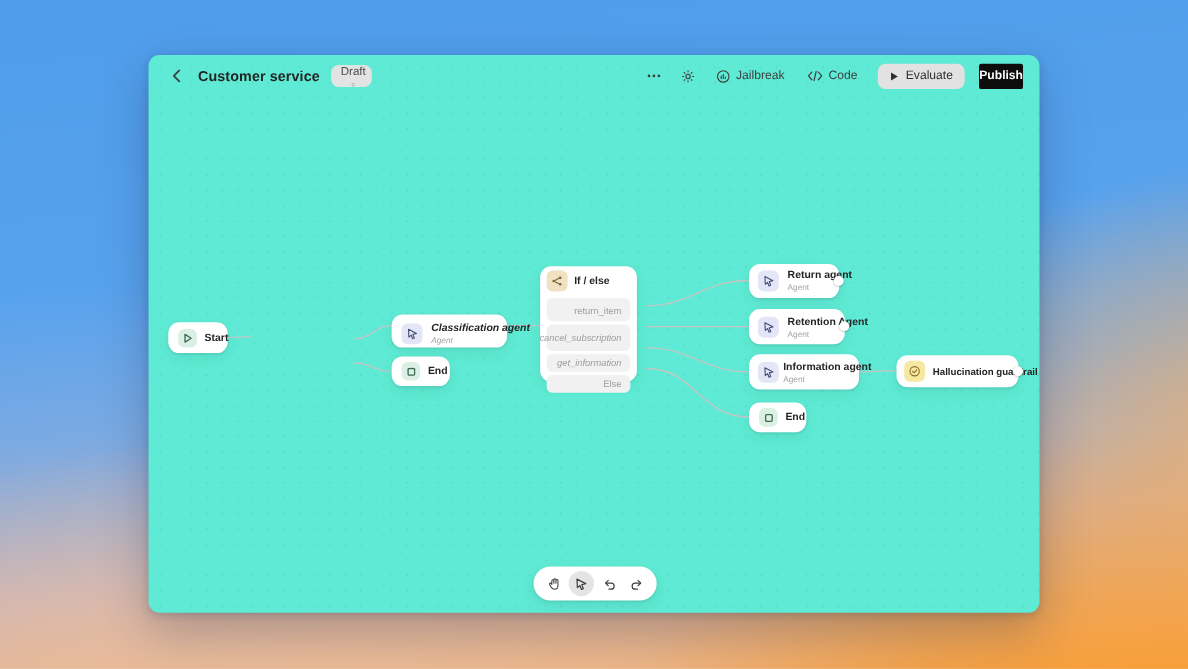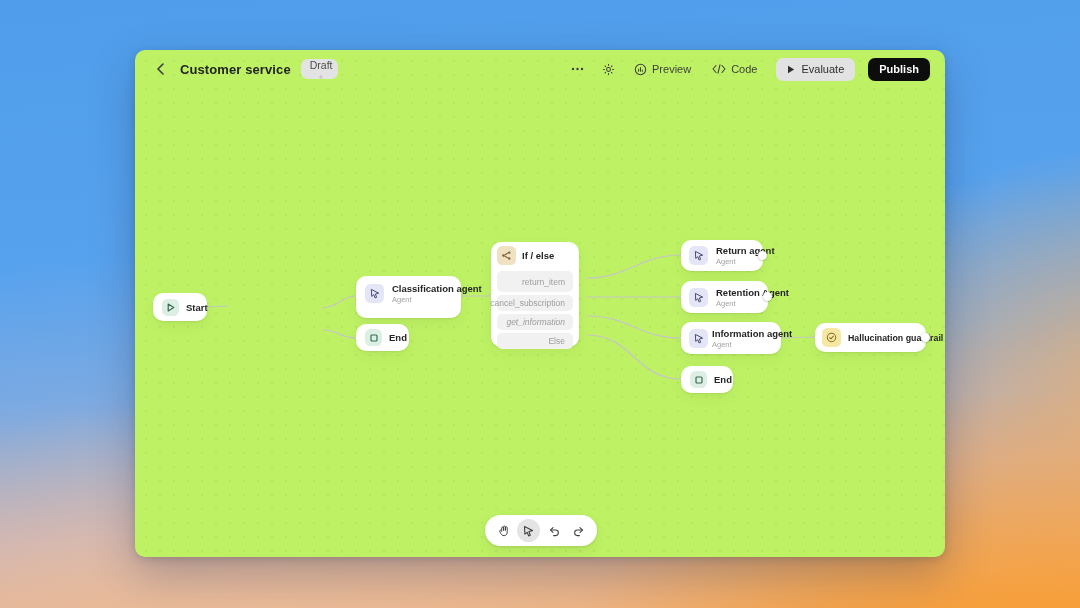--- a/index.html
+++ b/index.html
@@ -10,41 +10,41 @@
     background:
       radial-gradient(820px 480px at 97% 110%, rgba(248,156,47,.95) 0%, rgba(248,156,47,0) 58%),
       radial-gradient(1000px 520px at 25% 118%, rgba(242,196,165,.9) 0%, rgba(242,196,165,0) 62%),
       radial-gradient(620px 420px at 106% 62%, rgba(243,176,101,.75) 0%, rgba(243,176,101,0) 55%),
       linear-gradient(175deg,#4f9deb 0%, #57a2ee 38%, #7caae2 58%, #c9b3b4 78%, #eeae74 94%, #f2a557 100%);
   }
 
   
   .canvas {
     position:absolute; left:135px; top:50px; width:810px; height:507px;
-    background:#bef264; border-radius:10px;
+    background:#5eead4; border-radius:10px;
     box-shadow:0 18px 45px rgba(30,40,70,.28), 0 2px 8px rgba(30,40,70,.18);
     overflow:hidden;
   }
   .dots {
     position:absolute; inset:0;
     background-image:radial-gradient(rgba(0,0,0,.05) 1.1px, transparent 1.2px);
     background-size:14px 14px; background-position:4px 4px;
   }
 
   
   .hdr { position:absolute; left:0; top:0; right:0; height:38px; display:flex; align-items:center; padding:0 15px; z-index:5; }
   .backbtn { width:20px; height:20px; display:flex; align-items:center; justify-content:center; color:#3c3c3c; cursor:pointer; }
   .title { font-size:13px; font-weight:700; color:#232323; margin-left:10px; letter-spacing:.1px; }
   .draft { margin-left:10px; background:#e3e3e4; border-radius:7px; height:20px; padding:0 6px 0 9px; display:flex; align-items:center; gap:4px; font-size:10.5px; color:#4c4c4c;flex-direction:column; }
   .spacer { flex:1; }
   .hact { display:flex; align-items:center; gap:7px; font-size:11px; color:#3e3e3e; }
   .iconbtn { width:24px; height:22px; display:flex; align-items:center; justify-content:center; border-radius:6px; }
   .txtbtn { display:flex; align-items:center; gap:5px; padding:0 7px; height:22px; border-radius:6px; color:#3e3e3e; }
   .pillbtn { display:flex; align-items:center; gap:6px; background:#e2e2e3; border-radius:7px; height:23px; padding:0 11px; font-size:11px; color:#2e2e2e; margin-left:5px; }
-  .publish { background:#0d0d0d; color:#fff; border-radius:7px; height:23px; padding:0 11px; display:flex; align-items:center; font-size:11px; font-weight:600; margin-left:6px; }
+  .publish { background:#0d0d0d; color:#fff; border-radius:2px; height:23px; padding:0 0; display:flex; align-items:center; font-size:11px; font-weight:600; margin-left:6px; }
 
   
   .node {
     position:absolute; background:#fff; border-radius:10px;
     box-shadow:0 1px 2px rgba(0,0,0,.07), 0 5px 14px rgba(0,0,0,.055);
     z-index:3;
   }
   .nrow { display:flex; align-items:center; gap:7px; padding:0 9px; }
   .nicon { width:19px; height:19px; border-radius:5.5px; display:flex; align-items:center; justify-content:center; flex:none; }
   .nlabel { font-size:9.5px; font-weight:600; color:#242424; white-space:nowrap; }
@@ -111,21 +111,21 @@
               <circle cx="7" cy="7" r="2.1"></circle>
               <path d="M7 1.2 V3 M7 11 V12.8 M1.2 7 H3 M11 7 H12.8 M2.9 2.9 L4.2 4.2 M9.8 9.8 L11.1 11.1 M11.1 2.9 L9.8 4.2 M4.2 9.8 L2.9 11.1"></path>
             </g>
           </svg>
       </div>
       <div class="txtbtn">
         <svg width="13" height="13" viewBox="0 0 14 14">
             <circle cx="7" cy="7" r="5.6" stroke="#3e3e3e" stroke-width="1.1" fill="none"></circle>
             <path d="M5 9 V6.6 M7 9 V4.8 M9 9 V7.6" stroke="#3e3e3e" stroke-width="1.1" stroke-linecap="round"></path>
           </svg>
-        <span>Preview</span>
+        <span>Jailbreak</span>
       </div>
       <div class="txtbtn">
         <svg width="14" height="10" viewBox="0 0 14 10">
             <path d="M4 1.5 L1 5 L4 8.5 M10 1.5 L13 5 L10 8.5 M8 .8 L6 9.2" stroke="#3e3e3e" stroke-width="1.1" fill="none" stroke-linecap="round" stroke-linejoin="round"></path>
           </svg>
         <span>Code</span>
       </div>
       <div class="pillbtn">
         <svg width="8" height="9" viewBox="0 0 8 9">
             <path d="M1 .8 L7.2 4.5 L1 8.2 Z" fill="#2e2e2e"></path>
@@ -153,21 +153,21 @@
       <span class="nicon ic-green" style="width:17px;height:17px;">
         <svg width="8" height="9" viewBox="0 0 8 9">
             <path d="M1.2 1 L6.8 4.5 L1.2 8 Z" stroke="currentColor" stroke-width="1.2" fill="none" stroke-linejoin="round"></path>
           </svg>
       </span>
       <span class="nlabel">Start</span>
     </div>
   </div>
 
 
-  <div class="node" style="left:221px; top:226px; width:105px; height:42px;">
+  <div class="node" style="left:221px; top:236px; width:105px; height:30px;font-style:italic;">
     <div class="nrow" style="height:34px; gap:8px;">
       <span class="nicon ic-purple">
         <svg width="10" height="11" viewBox="0 0 11 12">
             <path d="M1.5 1.5 L9.5 5.6 L5.9 6.5 L7.3 10.2 L5.6 10.9 L4.2 7.3 L1.9 9.2 Z" stroke="currentColor" stroke-width="1.1" fill="none" stroke-linejoin="round"></path>
           </svg>
       </span>
       <span>
         <div class="nlabel">Classification agent</div>
         <div class="nsub">Agent</div>
       </span>
@@ -193,21 +193,21 @@
               <circle cx="2.6" cy="6" r="1.3" fill="currentColor" stroke="none"></circle>
               <circle cx="9" cy="2.8" r="1.3" fill="currentColor" stroke="none"></circle>
               <circle cx="9" cy="9.2" r="1.3" fill="currentColor" stroke="none"></circle>
               <path d="M3.8 5.4 L7.8 3.3 M3.8 6.6 L7.8 8.7"></path>
             </g>
           </svg>
       </span>
       <span class="nlabel">If / else</span>
     </div>
     <div class="branchrow" style="height:21px;">return_item</div>
-    <div class="branchrow" style="height:16px;">cancel_subscription</div>
+    <div class="branchrow" style="height:24px;font-style:italic;">cancel_subscription</div>
     <div class="branchrow" style="height:16px;font-style:italic;">get_information</div>
     <div class="branchrow" style="height:16px;">Else</div>
   </div>
 
   <div class="node" style="left:546px; top:190px; width:82px; height:31px;">
     <div class="nrow" style="height:31px; gap:8px; padding:0 8px;">
       <span class="nicon ic-purple">
         <svg width="10" height="11" viewBox="0 0 11 12">
             <path d="M1.5 1.5 L9.5 5.6 L5.9 6.5 L7.3 10.2 L5.6 10.9 L4.2 7.3 L1.9 9.2 Z" stroke="currentColor" stroke-width="1.1" fill="none" stroke-linejoin="round"></path>
           </svg>

